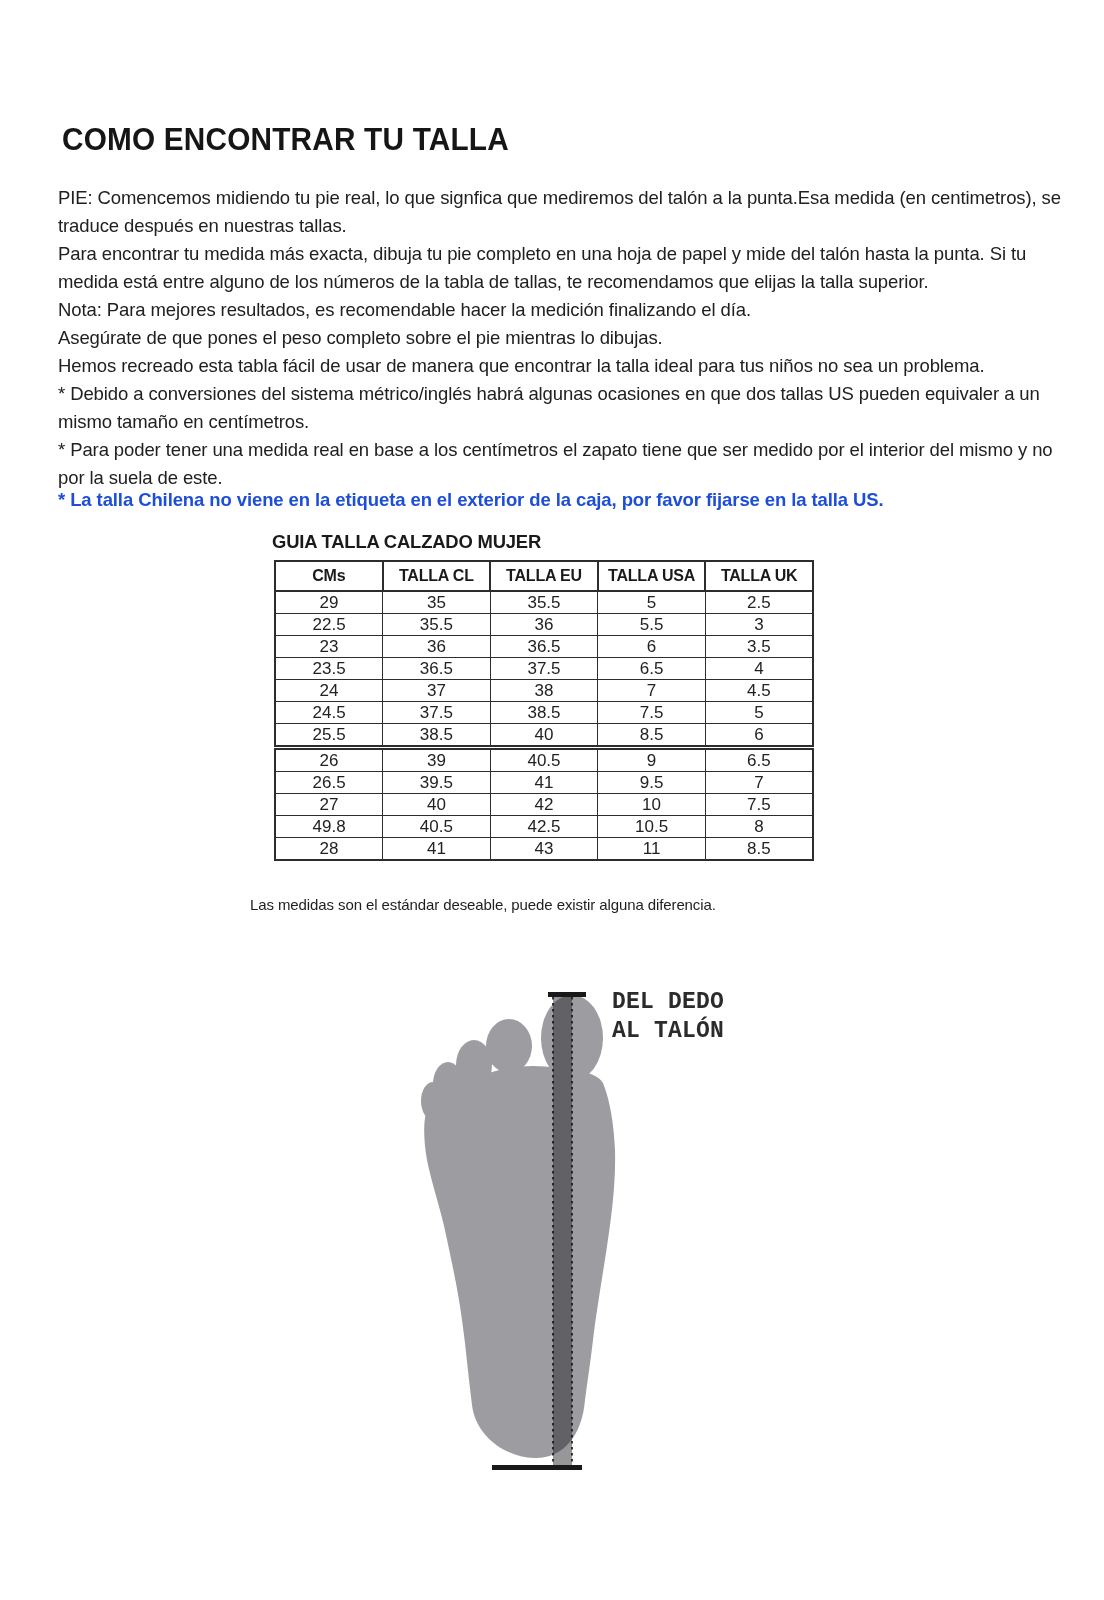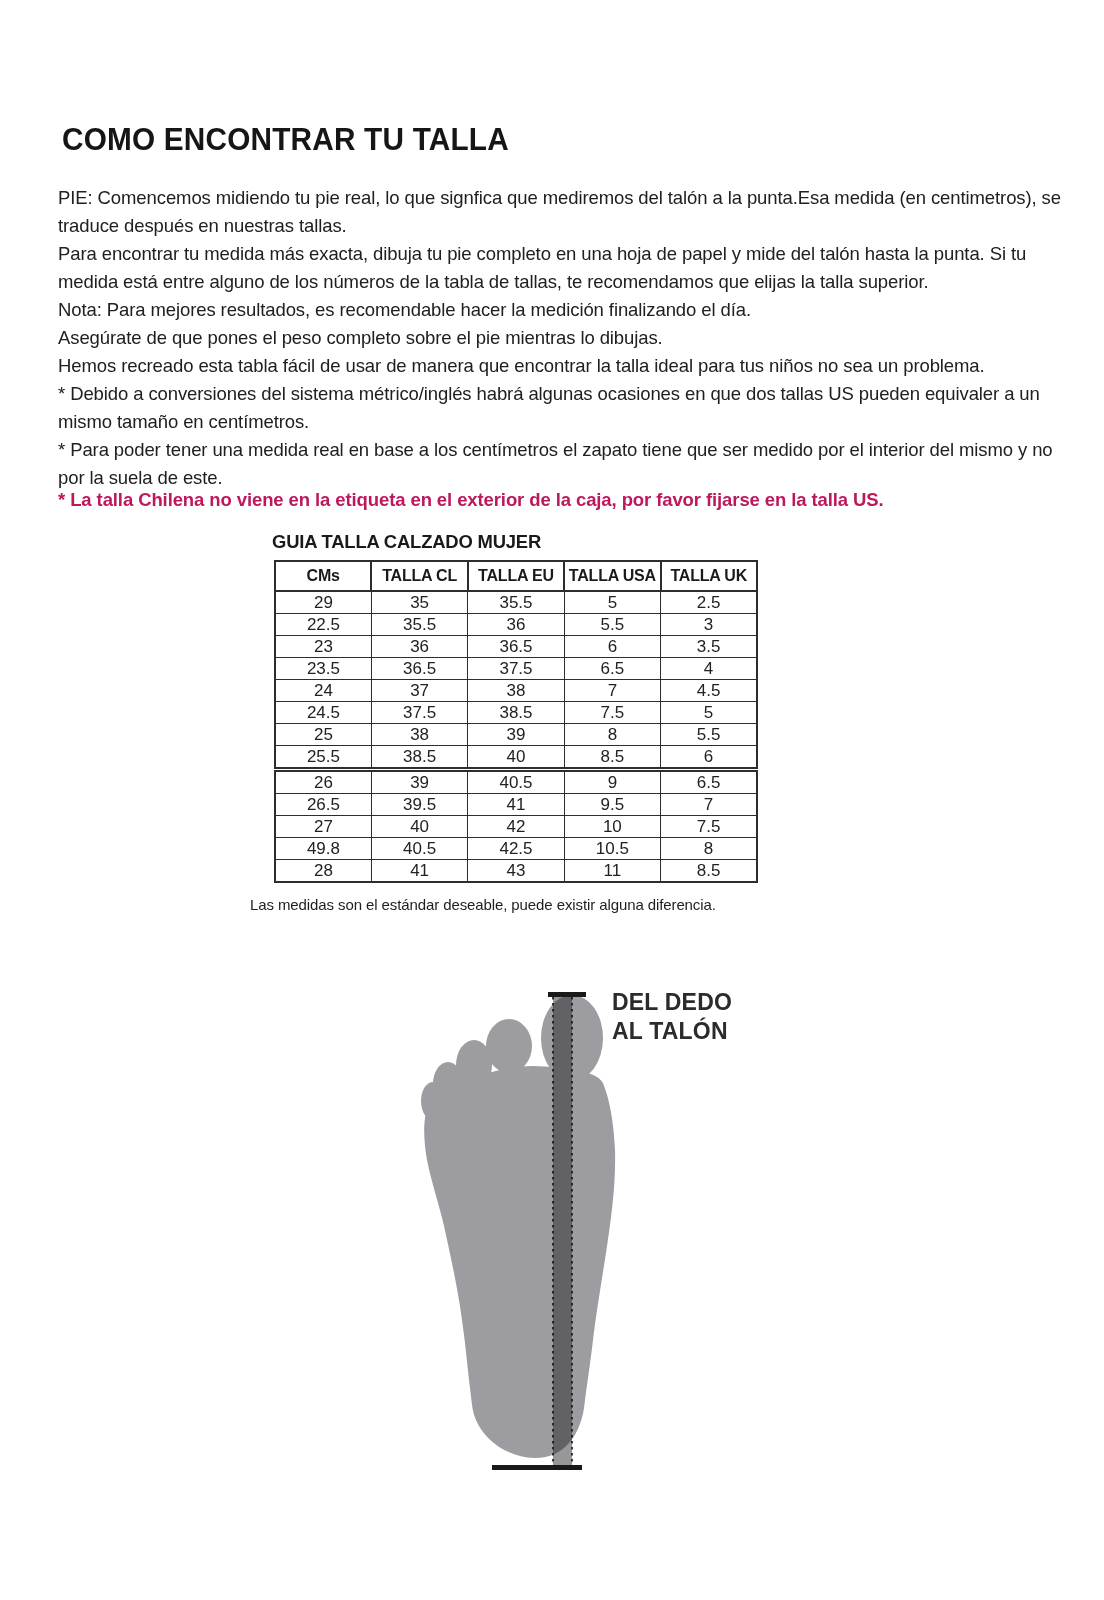--- a/index.html
+++ b/index.html
@@ -27,34 +27,34 @@
     position: absolute; left: 58px; top: 184px; width: 1005px;
     font-size: 18.5px; line-height: 28px; letter-spacing: -0.1px;
     color: #202020;
   }
   .intro p { margin: 0; }
 
   .warning-note {
     position: absolute; left: 58px; top: 489px; width: 1000px;
     margin: 0;
     font-size: 18.5px; font-weight: 700; letter-spacing: -0.1px;
-    color: #be185d;
+    color: #1d4ed8;
   }
 
   .table-title {
     position: absolute; left: 272px; top: 531px;
     margin: 0;
     font-size: 19px; font-weight: 700; letter-spacing: -0.2px;
     color: #1a1a1a;
     transform: scaleX(0.97); transform-origin: left center;
     white-space: nowrap;
   }
 
   table.size-table {
-    position: absolute; left: 274px; top: 560px; width: 484px;
+    position: absolute; left: 274px; top: 560px; width: 540px;
     border-collapse: collapse; table-layout: fixed;
     background: #fff;
   }
   table.size-table th {
     border: 2px solid #2d2d2d;
     height: 30px;
     font-size: 16px; font-weight: 700; letter-spacing: -0.2px;
     text-align: center; vertical-align: middle;
     color: #1a1a1a;
     padding: 0;
@@ -82,20 +82,21 @@
     width: 210px; height: 492px;
   }
   .diagram svg { position: absolute; left: 0; top: 0; }
 
   .diagram-label {
     position: absolute; left: 197px; top: 3px;
     font-size: 23px; font-weight: 700; line-height: 29px;
     letter-spacing: 0.2px;
     color: #2b2b2b;
     white-space: nowrap;
+    font-family: Liberation Mono, monospace;
   }
 </style>
 </head>
 <body>
 
 <div class="page">
 
   <h1 class="page-title">COMO ENCONTRAR TU TALLA</h1>
 
   <div class="intro" id="intro">
@@ -157,27 +158,20 @@
           <td>38</td>
           <td>7</td>
           <td>4.5</td>
         </tr>
         <tr>
           <td>24.5</td>
           <td>37.5</td>
           <td>38.5</td>
           <td>7.5</td>
           <td>5</td>
-        </tr>
-        <tr>
-          <td>25</td>
-          <td>38</td>
-          <td>39</td>
-          <td>8</td>
-          <td>5.5</td>
         </tr>
         <tr class="split">
           <td>25.5</td>
           <td>38.5</td>
           <td>40</td>
           <td>8.5</td>
           <td>6</td>
         </tr>
         <tr>
           <td>26</td>

